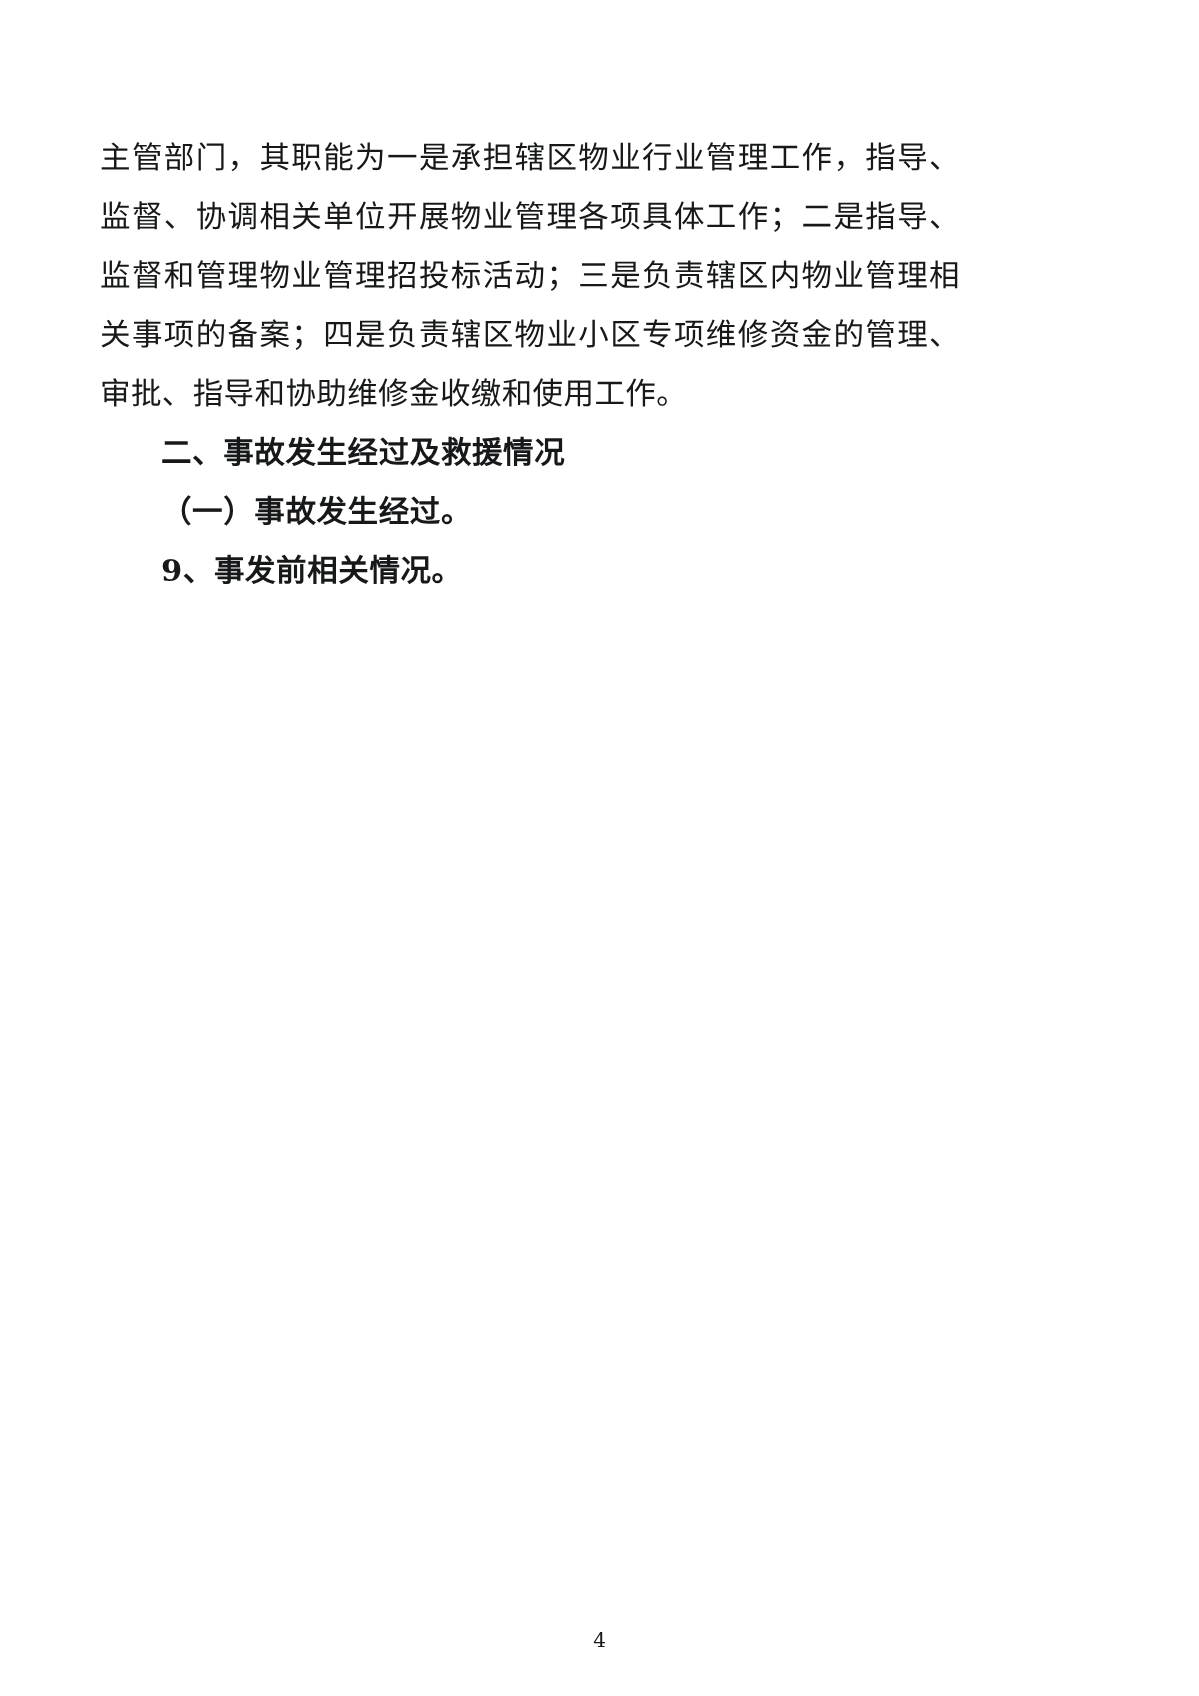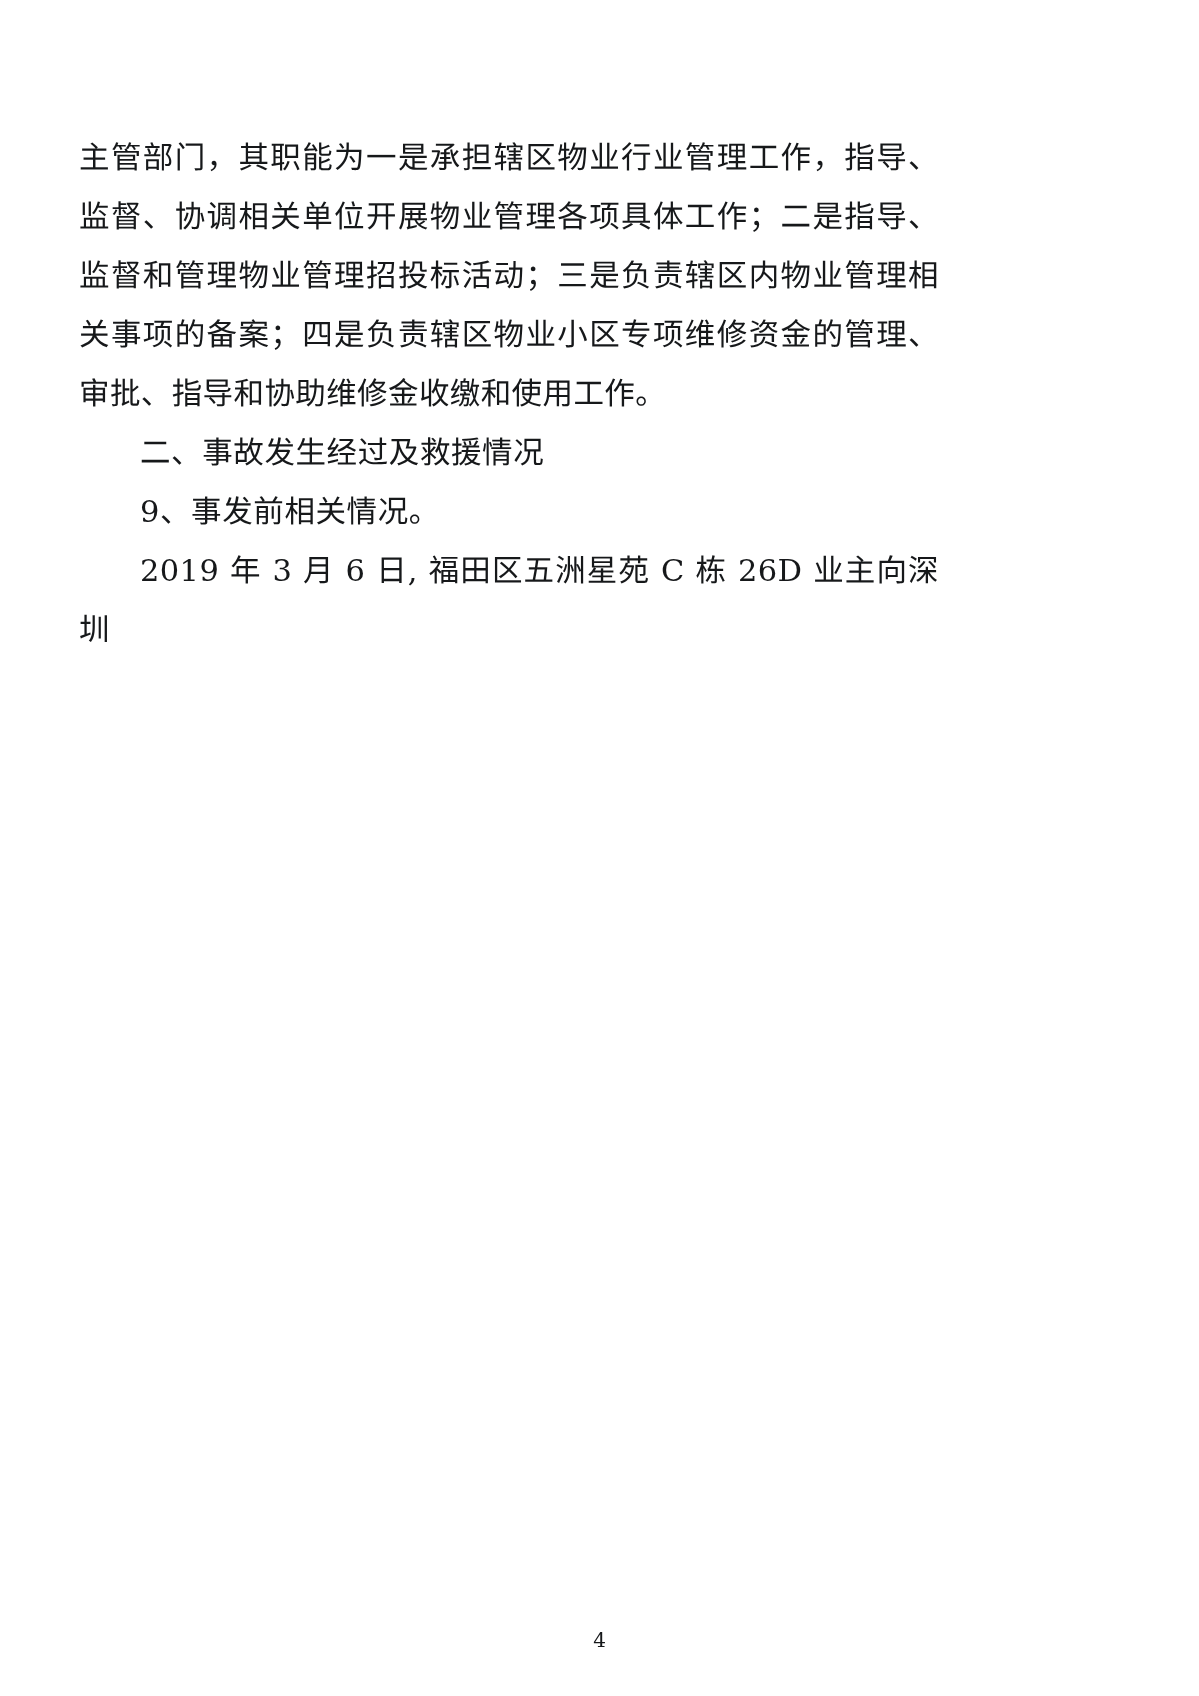--- a/index.html
+++ b/index.html
@@ -6,21 +6,21 @@
     margin: 0;
     padding: 0;
     background: #ffffff;
   }
   .page {
     position: relative;
     width: 1199px;
     height: 1696px;
     background: #ffffff;
     box-sizing: border-box;
-    padding: 128px 170px 60px 79px;
+    padding: 128px 170px 60px 100px;
     font-family: "DejaVu Serif", "Liberation Serif", serif;
     color: #16181a;
     overflow: hidden;
   }
   .doc-body {
     width: 860px;
   }
   p.para {
     margin: 0 0 0 0;
     font-size: 30.5px;
@@ -31,21 +31,21 @@
     text-indent: 0;
     font-weight: 400;
   }
   p.indent {
     text-indent: 61px;
   }
   p.heading {
     margin: 0;
     font-size: 30.5px;
     line-height: 59px;
-    font-weight: 400;
+    font-weight: 700;
     text-indent: 61px;
     letter-spacing: 0.6px;
   }
   .page-number {
     position: absolute;
     left: 0;
     right: 0;
     bottom: 44px;
     text-align: center;
     font-size: 20px;
@@ -57,22 +57,22 @@
 <body>
 
 <div class="page">
   <div class="doc-body">
 
     <p class="para">主管部门，其职能为一是承担辖区物业行业管理工作，指导、监督、协调相关单位开展物业管理各项具体工作；二是指导、监督和管理物业管理招投标活动；三是负责辖区内物业管理相关事项的备案；四是负责辖区物业小区专项维修资金的管理、审批、指导和协助维修金收缴和使用工作。</p>
 
 
     <p class="heading">二、事故发生经过及救援情况</p>
 
+    <p class="heading">（一）事故发生经过。</p>
 
     <p class="heading">9、事发前相关情况。</p>
 
 
-    <p class="para indent">2019 年 3 月 6 日, 福田区五洲星苑 C 栋 26D 业主向深圳</p>
 
   </div>
 
   <div class="page-number">4</div>
 </div>
 
 </body></html>

